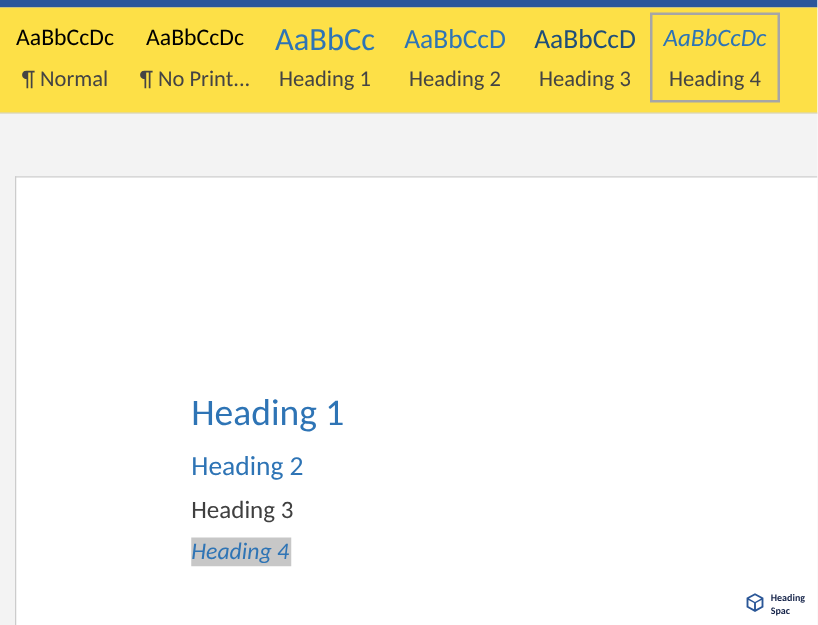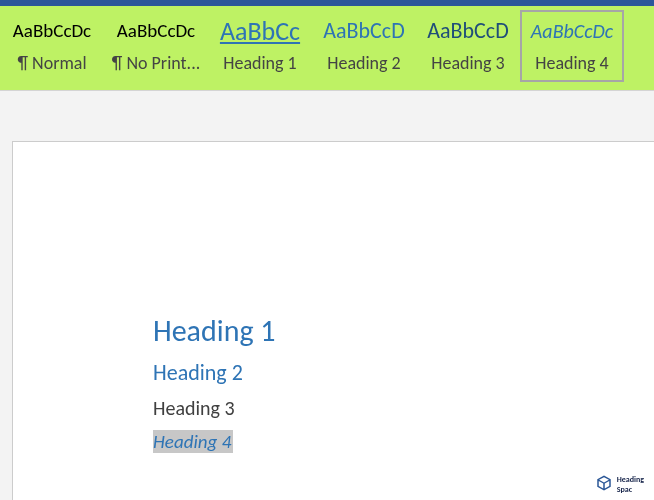--- a/index.html
+++ b/index.html
@@ -10,21 +10,21 @@
     background: #f3f3f3;
     overflow: hidden;
     position: relative;
   }
   .topbar {
     width: 100%;
     height: 6px;
     background: #2b579a;
   }
   .ribbon {
-    background: #bef264;
+    background: #fde047;
     border-bottom: 1px solid #d4d4d4;
     padding: 4px 0 8px 0;
     display: flex;
     gap: 0;
   }
   .style-tile {
     width: 104px;
     text-align: center;
     padding: 4px 3px 6px 3px;
     cursor: pointer;
@@ -43,21 +43,21 @@
     white-space: nowrap;
     color: #1a1a1a;
     letter-spacing: 0;
     height: 30px;
     display: flex;
     align-items: center;
     justify-content: center;
   }
   .style-preview.normal { font-size: 19px; color:#000; font-weight:500;}
   .style-preview.nospace { font-size: 19px; color:#000; font-weight:500;}
-  .style-preview.h1 { font-size: 26px; color: #2e74b5; font-weight: 400; text-decoration: underline; }
+  .style-preview.h1 { font-size: 26px; color: #2e74b5; font-weight: 400; }
   .style-preview.h2 { font-size: 22px; color: #2e74b5; font-weight: 400; }
   .style-preview.h3 { font-size: 22px; color: #1f4e79; font-weight: 400; }
   .style-preview.h4 { font-size: 20px; color: #2e74b5; font-style: italic; font-weight: 400; }
   .style-name {
     margin-top: 6px;
     font-size: 18px;
     color: #444;
     white-space: nowrap;
     overflow: hidden;
   }

